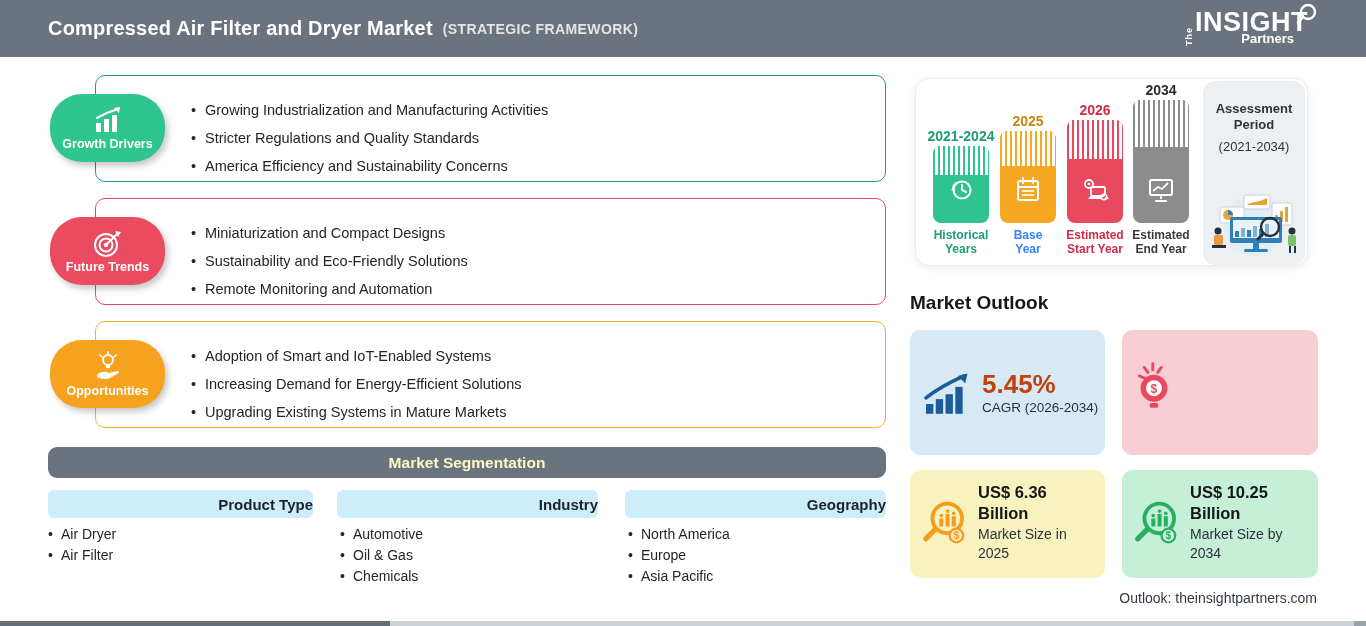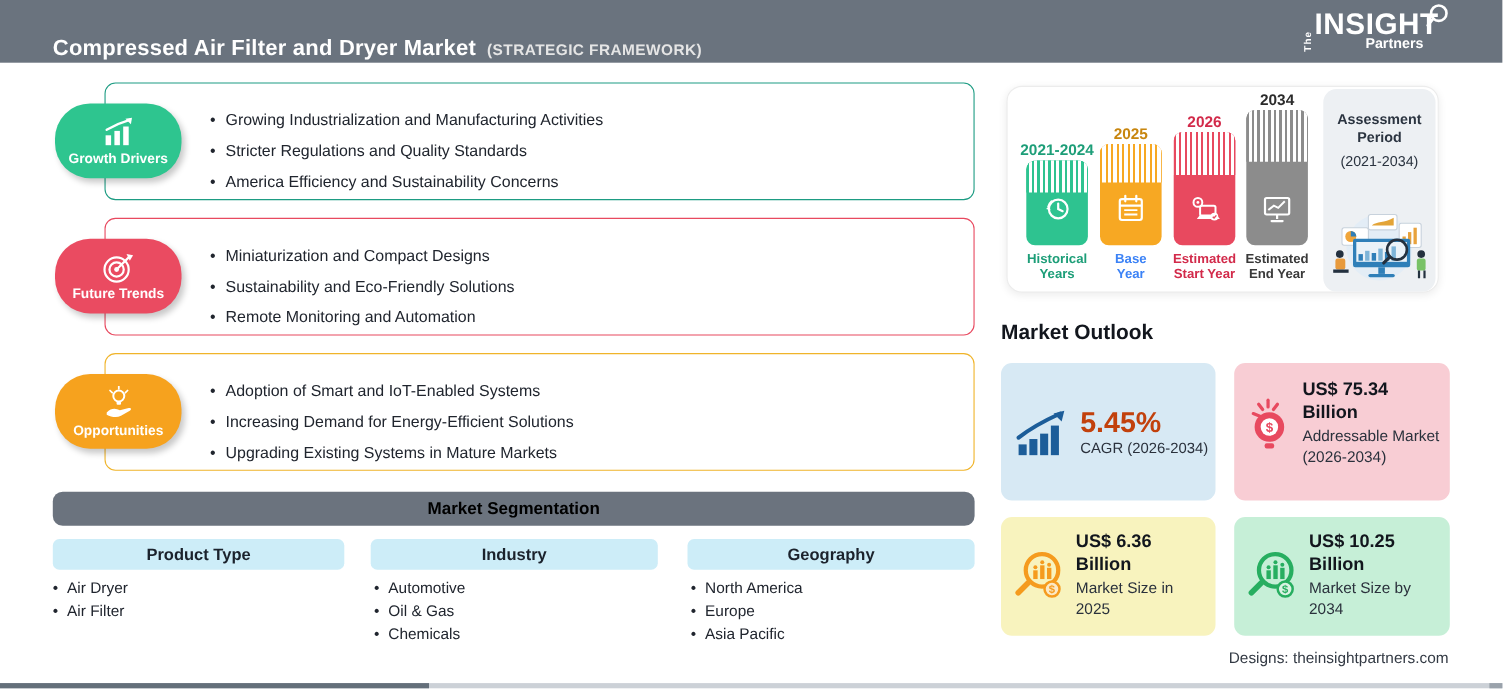--- a/index.html
+++ b/index.html
@@ -3,21 +3,21 @@
 <meta charset="utf-8">
 <style>
   * { margin:0; padding:0; box-sizing:border-box; }
   html,body { width:1366px; height:626px; overflow:hidden; background:#ffffff;
               font-family:"Liberation Sans", sans-serif; }
   .page { position:relative; width:1366px; height:626px; background:#ffffff; }
 
   
   .header { position:absolute; left:0; top:0; width:1366px; height:57px;
             background:#6a737e; display:flex; align-items:center; }
-  .header-title-wrap { position:absolute; left:48px; top:16px; height:57px;
+  .header-title-wrap { position:absolute; left:48px; top:0; height:57px;
                        display:flex; align-items:center; gap:10px; }
   .header-title { color:#ffffff; font-size:20px; font-weight:bold; letter-spacing:.2px; }
   .header-subtitle { color:#e5e5e5; font-size:14px; font-weight:600; letter-spacing:.4px; }
 
   .logo { position:absolute; right:58px; top:9px; display:flex; color:#fff; }
   .logo-the { writing-mode:vertical-rl; transform:rotate(180deg); font-size:9px;
               font-weight:bold; letter-spacing:1px; margin-right:1px; margin-top:4px; }
   .logo-right { position:relative; }
   .logo-insight { font-size:27px; font-weight:800; letter-spacing:.5px; line-height:26px; }
   .logo-partners { display:block; text-align:right; font-size:13px; font-weight:bold;
@@ -40,23 +40,23 @@
               box-shadow:3px 4px 6px rgba(0,0,0,.22); z-index:3; }
   .fw-badge.growth { top:94px;  background:#2ec58f; }
   .fw-badge.trends { top:217px; background:#ea4b61; }
   .fw-badge.opps   { top:340px; background:#f6a21e; }
   .fw-badge-label { color:#fff; font-size:12.5px; font-weight:bold; margin-top:1px; }
 
   
   .seg-bar { position:absolute; left:48px; top:447px; width:838px; height:31px;
              background:#6b737e; border-radius:9px; display:flex; align-items:center;
              justify-content:center; }
-  .seg-bar-title { color:#000000; font-size:15.5px; font-weight:bold; }
+  .seg-bar-title { color:#fef9c3; font-size:15.5px; font-weight:bold; }
   .seg-col-header { position:absolute; top:490px; height:28px; background:#cdedf8;
-                    border-radius:6px; display:flex; align-items:center; justify-content:center; }
+                    border-radius:6px; display:flex; align-items:center; justify-content:flex-end; }
   .seg-col-header span { font-size:15px; font-weight:bold; color:#1b222c; }
   .seg-h0 { left:48px;  width:265px; }
   .seg-h1 { left:337px; width:261px; }
   .seg-h2 { left:625px; width:261px; }
   .seg-list { position:absolute; top:524px; list-style:none; }
   .seg-l0 { left:48px; }  .seg-l1 { left:340px; } .seg-l2 { left:628px; }
   .seg-list li { font-size:14px; color:#20252e; line-height:21px; position:relative;
                  padding-left:13px; }
   .seg-list li::before { content:"•"; position:absolute; left:0; color:#20252e; }
 
@@ -337,24 +337,20 @@
       <svg class="ol-icon" width="44" height="54" viewBox="0 0 36 44">
         <line x1="10" y1="6" x2="13" y2="10" stroke="#e8495f" stroke-width="2.4" stroke-linecap="round"></line>
         <line x1="17" y1="3" x2="17" y2="8" stroke="#e8495f" stroke-width="2.4" stroke-linecap="round"></line>
         <line x1="24" y1="6" x2="21" y2="10" stroke="#e8495f" stroke-width="2.4" stroke-linecap="round"></line>
         <line x1="6" y1="13" x2="11" y2="15" stroke="#e8495f" stroke-width="2.4" stroke-linecap="round"></line>
         <circle cx="18" cy="23" r="11" fill="#e8495f"></circle>
         <circle cx="18" cy="23" r="6.5" fill="#ffffff"></circle>
         <text x="18" y="27" text-anchor="middle" font-size="10" font-weight="bold" fill="#e8495f" font-family="Liberation Sans, sans-serif">$</text>
         <rect x="14.5" y="35" width="7" height="4" rx="1.5" fill="#e8495f"></rect>
       </svg>
-      <div>
-        <div class="ol-value">US$ 75.34 Billion</div>
-        <div class="ol-label">Addressable Market (2026-2034)</div>
-      </div>
     </div>
   </div>
 
   <div class="ol-card c2">
     <div class="ol-flex">
       <svg class="ol-icon" width="50" height="50" viewBox="0 0 44 44">
         <circle cx="24" cy="18" r="13" fill="none" stroke="#f59b1e" stroke-width="3.4"></circle>
         <rect x="17" y="18" width="3.5" height="7" fill="#f59b1e"></rect>
           <circle cx="18.7" cy="15.5" r="1.6" fill="#f59b1e"></circle>
         <rect x="22.5" y="14" width="3.5" height="11" fill="#f59b1e"></rect>
@@ -386,20 +382,20 @@
         <circle cx="32" cy="33" r="6" fill="#d9f3e3" stroke="#27ae60" stroke-width="2"></circle>
         <text x="32" y="36.5" text-anchor="middle" font-size="9" font-weight="bold" fill="#27ae60" font-family="Liberation Sans, sans-serif">$</text>
       </svg>
       <div>
         <div class="ol-value">US$ 10.25 Billion</div>
         <div class="ol-label">Market Size by 2034</div>
       </div>
     </div>
   </div>
 
-  <div class="source">Designs: theinsightpartners.com</div>
+  <div class="source">Outlook: theinsightpartners.com</div>
 
   <div class="hscroll">
     <div class="hscroll-thumb"></div>
     <div class="hscroll-corner"></div>
   </div>
 
 </div>
 
 </body></html>

